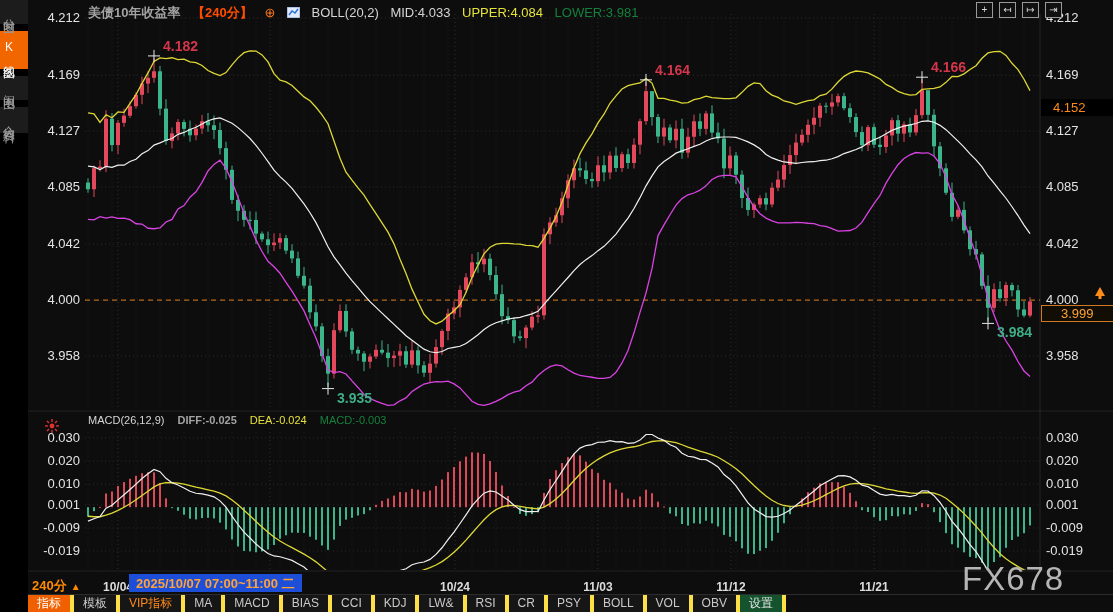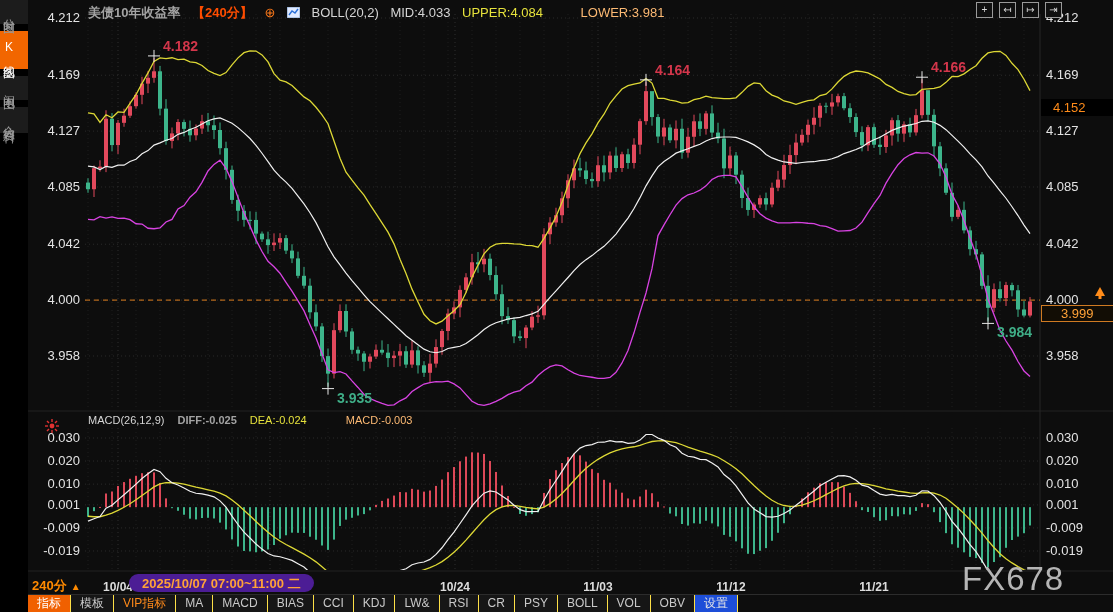--- a/index.html
+++ b/index.html
@@ -14,51 +14,51 @@
             background:#1c1c1c;cursor:pointer;box-sizing:border-box;}
   .side-tab.active{background:#f26600;color:#fff;}
   
   .chart-header{position:absolute;left:88px;top:4px;z-index:3;font-size:13px;white-space:nowrap;}
   .chart-header span{margin-right:8px;}
   .t-white{color:#a3a3a3;font-weight:bold;}
   .t-period{color:#ff4d00;font-weight:700;text-align:center;}
   .t-gear{color:#ff7a1a;font-size:13px;margin-right:4px;}
   .t-gray{color:#d5d5d5;}
   .t-yellow{color:#e6e23c;}
-  .t-magenta{color:#fdba74;margin-left:26px;}
+  .t-magenta{color:#15803d;}
   .mini-chart-icon{display:inline-block;vertical-align:-1px;margin-right:4px;}
   .macd-header{position:absolute;left:88px;top:414px;z-index:3;font-size:11px;white-space:nowrap;}
   .macd-header span{margin-right:10px;}
   .alert-icon{position:absolute;left:44px;top:418px;z-index:3;}
   
   .tr-icons{position:absolute;left:976px;top:2px;z-index:3;display:flex;gap:6px;}
   .tr-icon{width:15px;height:14px;border:1px solid #9a9a9a;background:#101010;color:#d8d8d8;
            font-size:10px;line-height:13px;text-align:center;cursor:pointer;}
   
   .badge-upper{position:absolute;left:1041px;top:99px;width:66px;height:17px;background:#000;
                color:#ff8c1a;font-size:13px;line-height:17px;padding-left:12px;z-index:3;}
   .price-box{position:absolute;left:1041px;top:305px;width:58px;height:15px;background:#120d05;
              border:1px solid #cf7a22;color:#ffa238;font-size:13px;line-height:15px;
              padding-left:19px;z-index:3;}
   
   .tf-chip{position:absolute;left:32px;top:577px;z-index:3;color:#ff8a00;font-size:13px;font-weight:700;}
   .tf-chip .tri{font-size:10px;margin-left:4px;}
-  .bar-tooltip{position:absolute;left:129px;top:574px;height:16px;background:#4c1d95;z-index:3;
-               color:#ffa238;font-size:13px;font-weight:700;line-height:17px;padding:1px 13px;
-               white-space:nowrap;border-radius:9px;}
+  .bar-tooltip{position:absolute;left:129px;top:574px;height:16px;background:#1d4ed8;z-index:3;
+               color:#ffa238;font-size:13px;font-weight:700;line-height:17px;padding:1px 7px;
+               white-space:nowrap;}
   .watermark{position:absolute;left:962px;top:560px;z-index:2;color:#b5b5b5;font-size:33px;
              letter-spacing:1px;}
   
   .toolbar{position:absolute;left:28px;bottom:0;right:0;height:17px;display:flex;z-index:5;
            border-top:1px solid #2c2c2c;background:#0d0d0d;}
-  .tb-item{background:#161616;border-right:1px solid #fde047;color:#c9c9c9;font-size:12px;
+  .tb-item{background:#161616;border-right:4px solid #fde047;color:#c9c9c9;font-size:12px;
            line-height:17px;padding:0 9px;cursor:pointer;white-space:nowrap;}
   .tb-item.tb-active{background:#f06000;color:#fff;}
   .tb-item.tb-vip{color:#ff8a1a;}
-  .tb-item.tb-set{background:#1d4ed8;color:#e5e5e5;text-align:center;}
+  .tb-item.tb-set{background:#14532d;color:#e5e5e5;text-align:center;}
 </style>
 </head>
 <body>
 
 <div class="app">
 
   <svg id="chart-svg" width="1113" height="612">
       <defs>
         <clipPath id="cpMain">
           <rect x="85" y="13" width="956" height="397"></rect>

